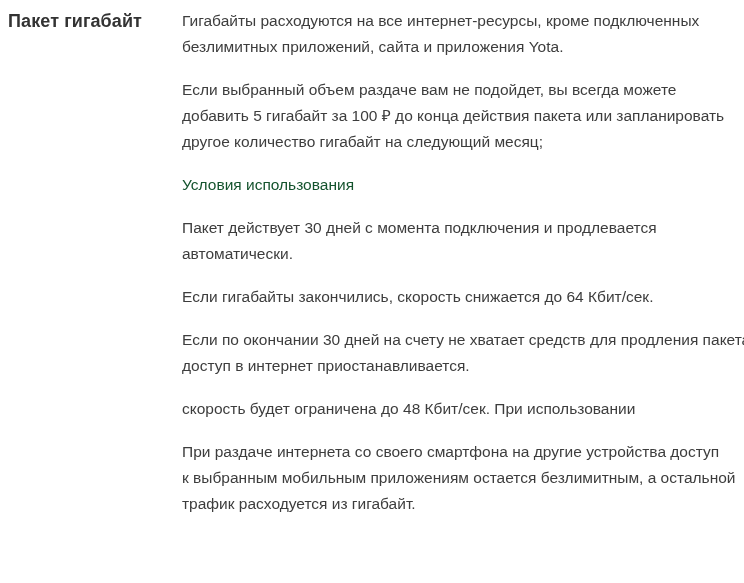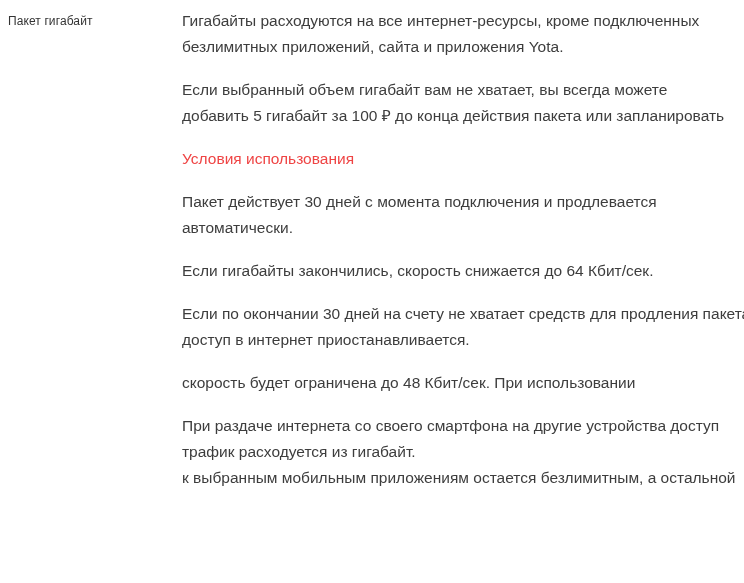--- a/index.html
+++ b/index.html
@@ -17,75 +17,76 @@
   .layout {
     display: flex;
     padding: 8px 0 0 8px;
     box-sizing: border-box;
   }
   .label-col {
     flex: 0 0 174px;
     width: 174px;
   }
   .heading {
-    font-size: 12px;
-    font-weight: normal;
+    font-size: 18px;
+    font-weight: bold;
     color: #333333;
     line-height: 26px;
     letter-spacing: 0.1px;
   }
   .content-col {
     width: 505px;
     font-size: 15.5px;
     line-height: 26px;
     color: #3d3d3d;
   }
   .para {
     margin: 0 0 17px 0;
   }
   .para.muted .line {
-    color: #ef4444;
+    color: #14532d;
   }
   .line {
     white-space: nowrap;
   }
 </style>
 </head>
 <body>
 
 <div class="layout">
   <div class="label-col">
     <div class="heading">Пакет гигабайт</div>
   </div>
   <div class="content-col">
 
   <div class="para">
         <div class="line">Гигабайты расходуются на все интернет-ресурсы, кроме подключенных</div>
         <div class="line">безлимитных приложений, сайта и приложения Yota.</div>
       </div>
       <div class="para">
-        <div class="line">Если выбранный объем гигабайт вам не хватает, вы всегда можете</div>
+        <div class="line">Если выбранный объем раздаче вам не подойдет, вы всегда можете</div>
         <div class="line">добавить 5 гигабайт за 100 ₽ до конца действия пакета или запланировать</div>
+        <div class="line">другое количество гигабайт на следующий месяц;</div>
       </div>
       <div class="para muted">
         <div class="line">Условия использования</div>
       </div>
       <div class="para">
         <div class="line">Пакет действует 30 дней с момента подключения и продлевается</div>
         <div class="line">автоматически.</div>
       </div>
       <div class="para">
         <div class="line">Если гигабайты закончились, скорость снижается до 64 Кбит/сек.</div>
       </div>
       <div class="para">
         <div class="line">Если по окончании 30 дней на счету не хватает средств для продления пакета,</div>
         <div class="line">доступ в интернет приостанавливается.</div>
       </div>
       <div class="para">
         <div class="line">скорость будет ограничена до 48 Кбит/сек. При использовании</div>
       </div>
       <div class="para">
         <div class="line">При раздаче интернета со своего смартфона на другие устройства доступ</div>
+        <div class="line">к выбранным мобильным приложениям остается безлимитным, а остальной</div>
         <div class="line">трафик расходуется из гигабайт.</div>
-        <div class="line">к выбранным мобильным приложениям остается безлимитным, а остальной</div>
       </div>
     </div>
 </div>
 
 </body></html>

